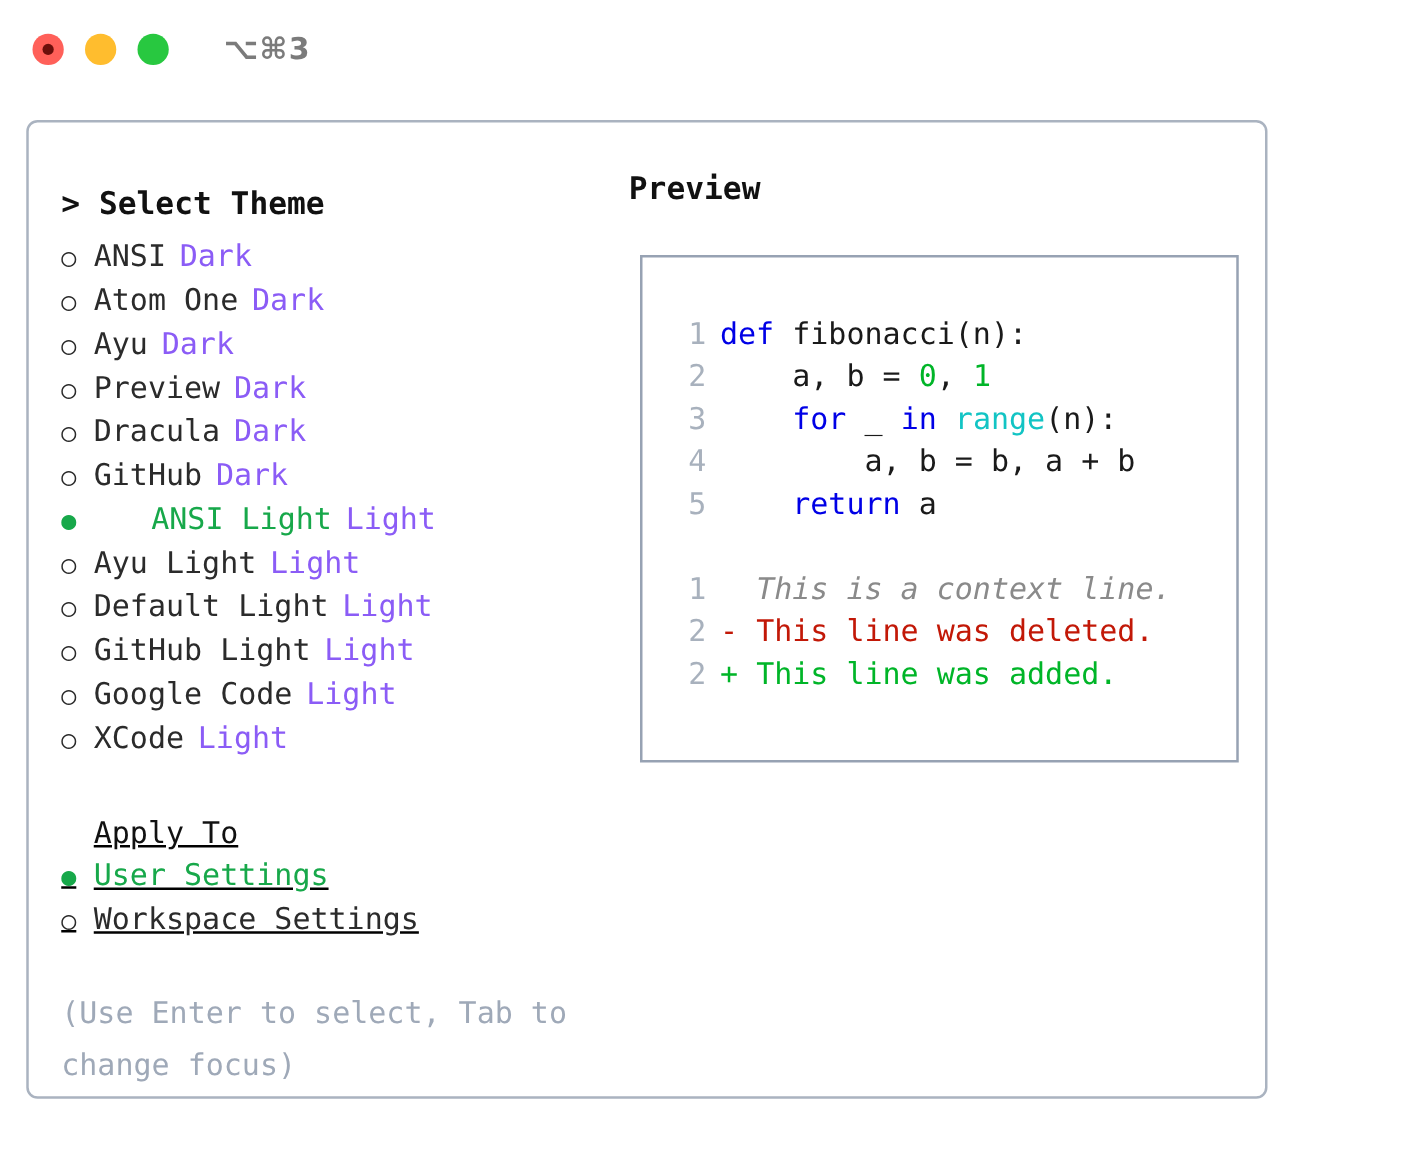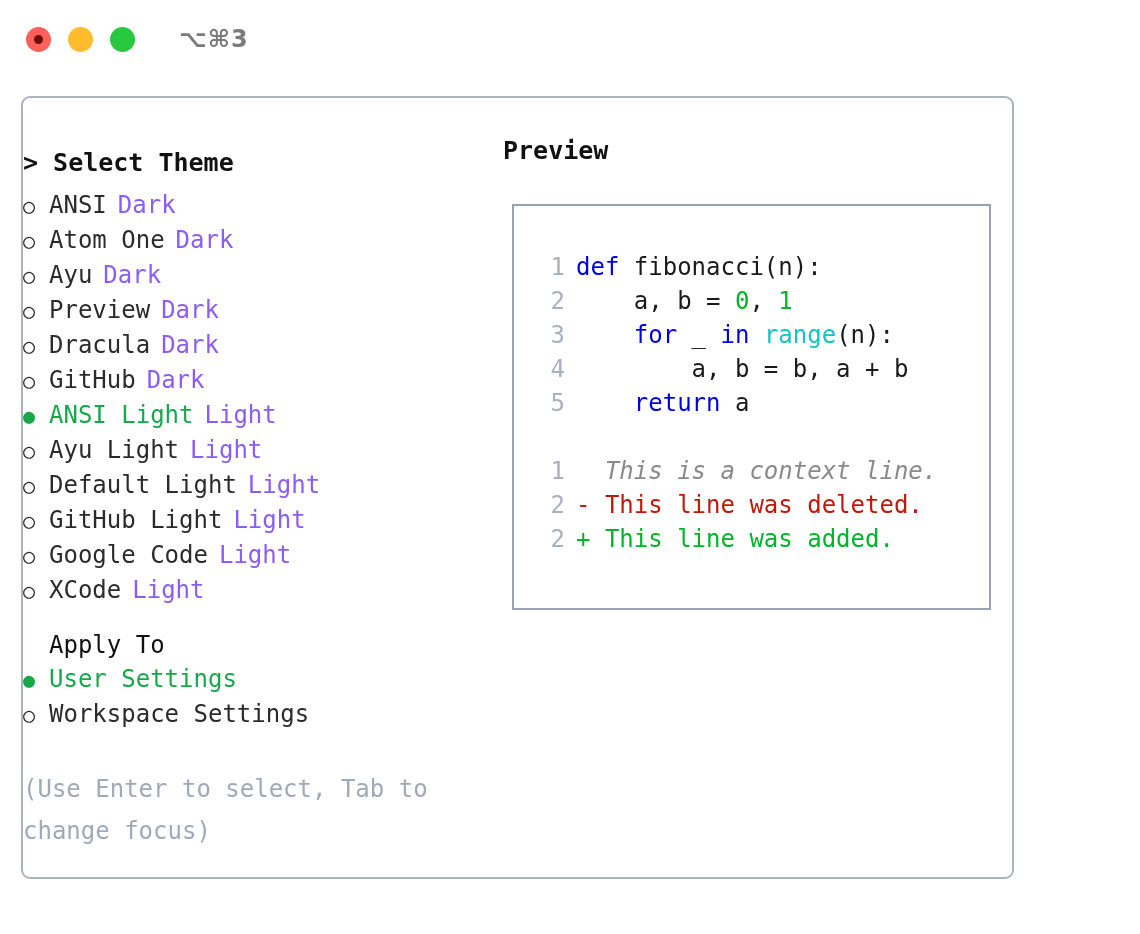--- a/index.html
+++ b/index.html
@@ -77,21 +77,21 @@
   }
   .card-inner {
     position: relative;
     width: 100%;
     height: 100%;
     display: flex;
   }
 
   .left-pane {
     width: 480px;
-    padding: 48px 0 0 0;
+    padding: 48px 0 0 26px;
     box-sizing: border-box;
   }
   .right-pane {
     flex: 1;
     padding: 36px 0 0 0;
     box-sizing: border-box;
   }
 
   
   .pane-title {
@@ -116,29 +116,29 @@
     color: #2b2b2b;
   }
   .marker {
     width: 26px;
     flex: 0 0 26px;
     font-size: 20px;
     color: #2b2b2b;
     line-height: 34px;
   }
   .theme-row.selected .marker { color: #17a84a; }
-  .theme-row.selected .theme-name { color: #17a84a; }
+  .theme-row.selected .theme-name { color: #17a84a; margin-left: 46px; }
   .theme-name { color: #2b2b2b; }
   .theme-variant {
     color: #8b5cf6;
     margin-left: 11px;
   }
 
   
-  .apply-section { margin-top: 20px; }
+  .apply-section { margin-top: 41px; text-decoration: underline; }
   .apply-title {
     font-size: 24px;
     line-height: 34px;
     color: #111111;
     padding-left: 26px;
     white-space: pre;
   }
   .apply-row {
     display: flex;
     align-items: baseline;

